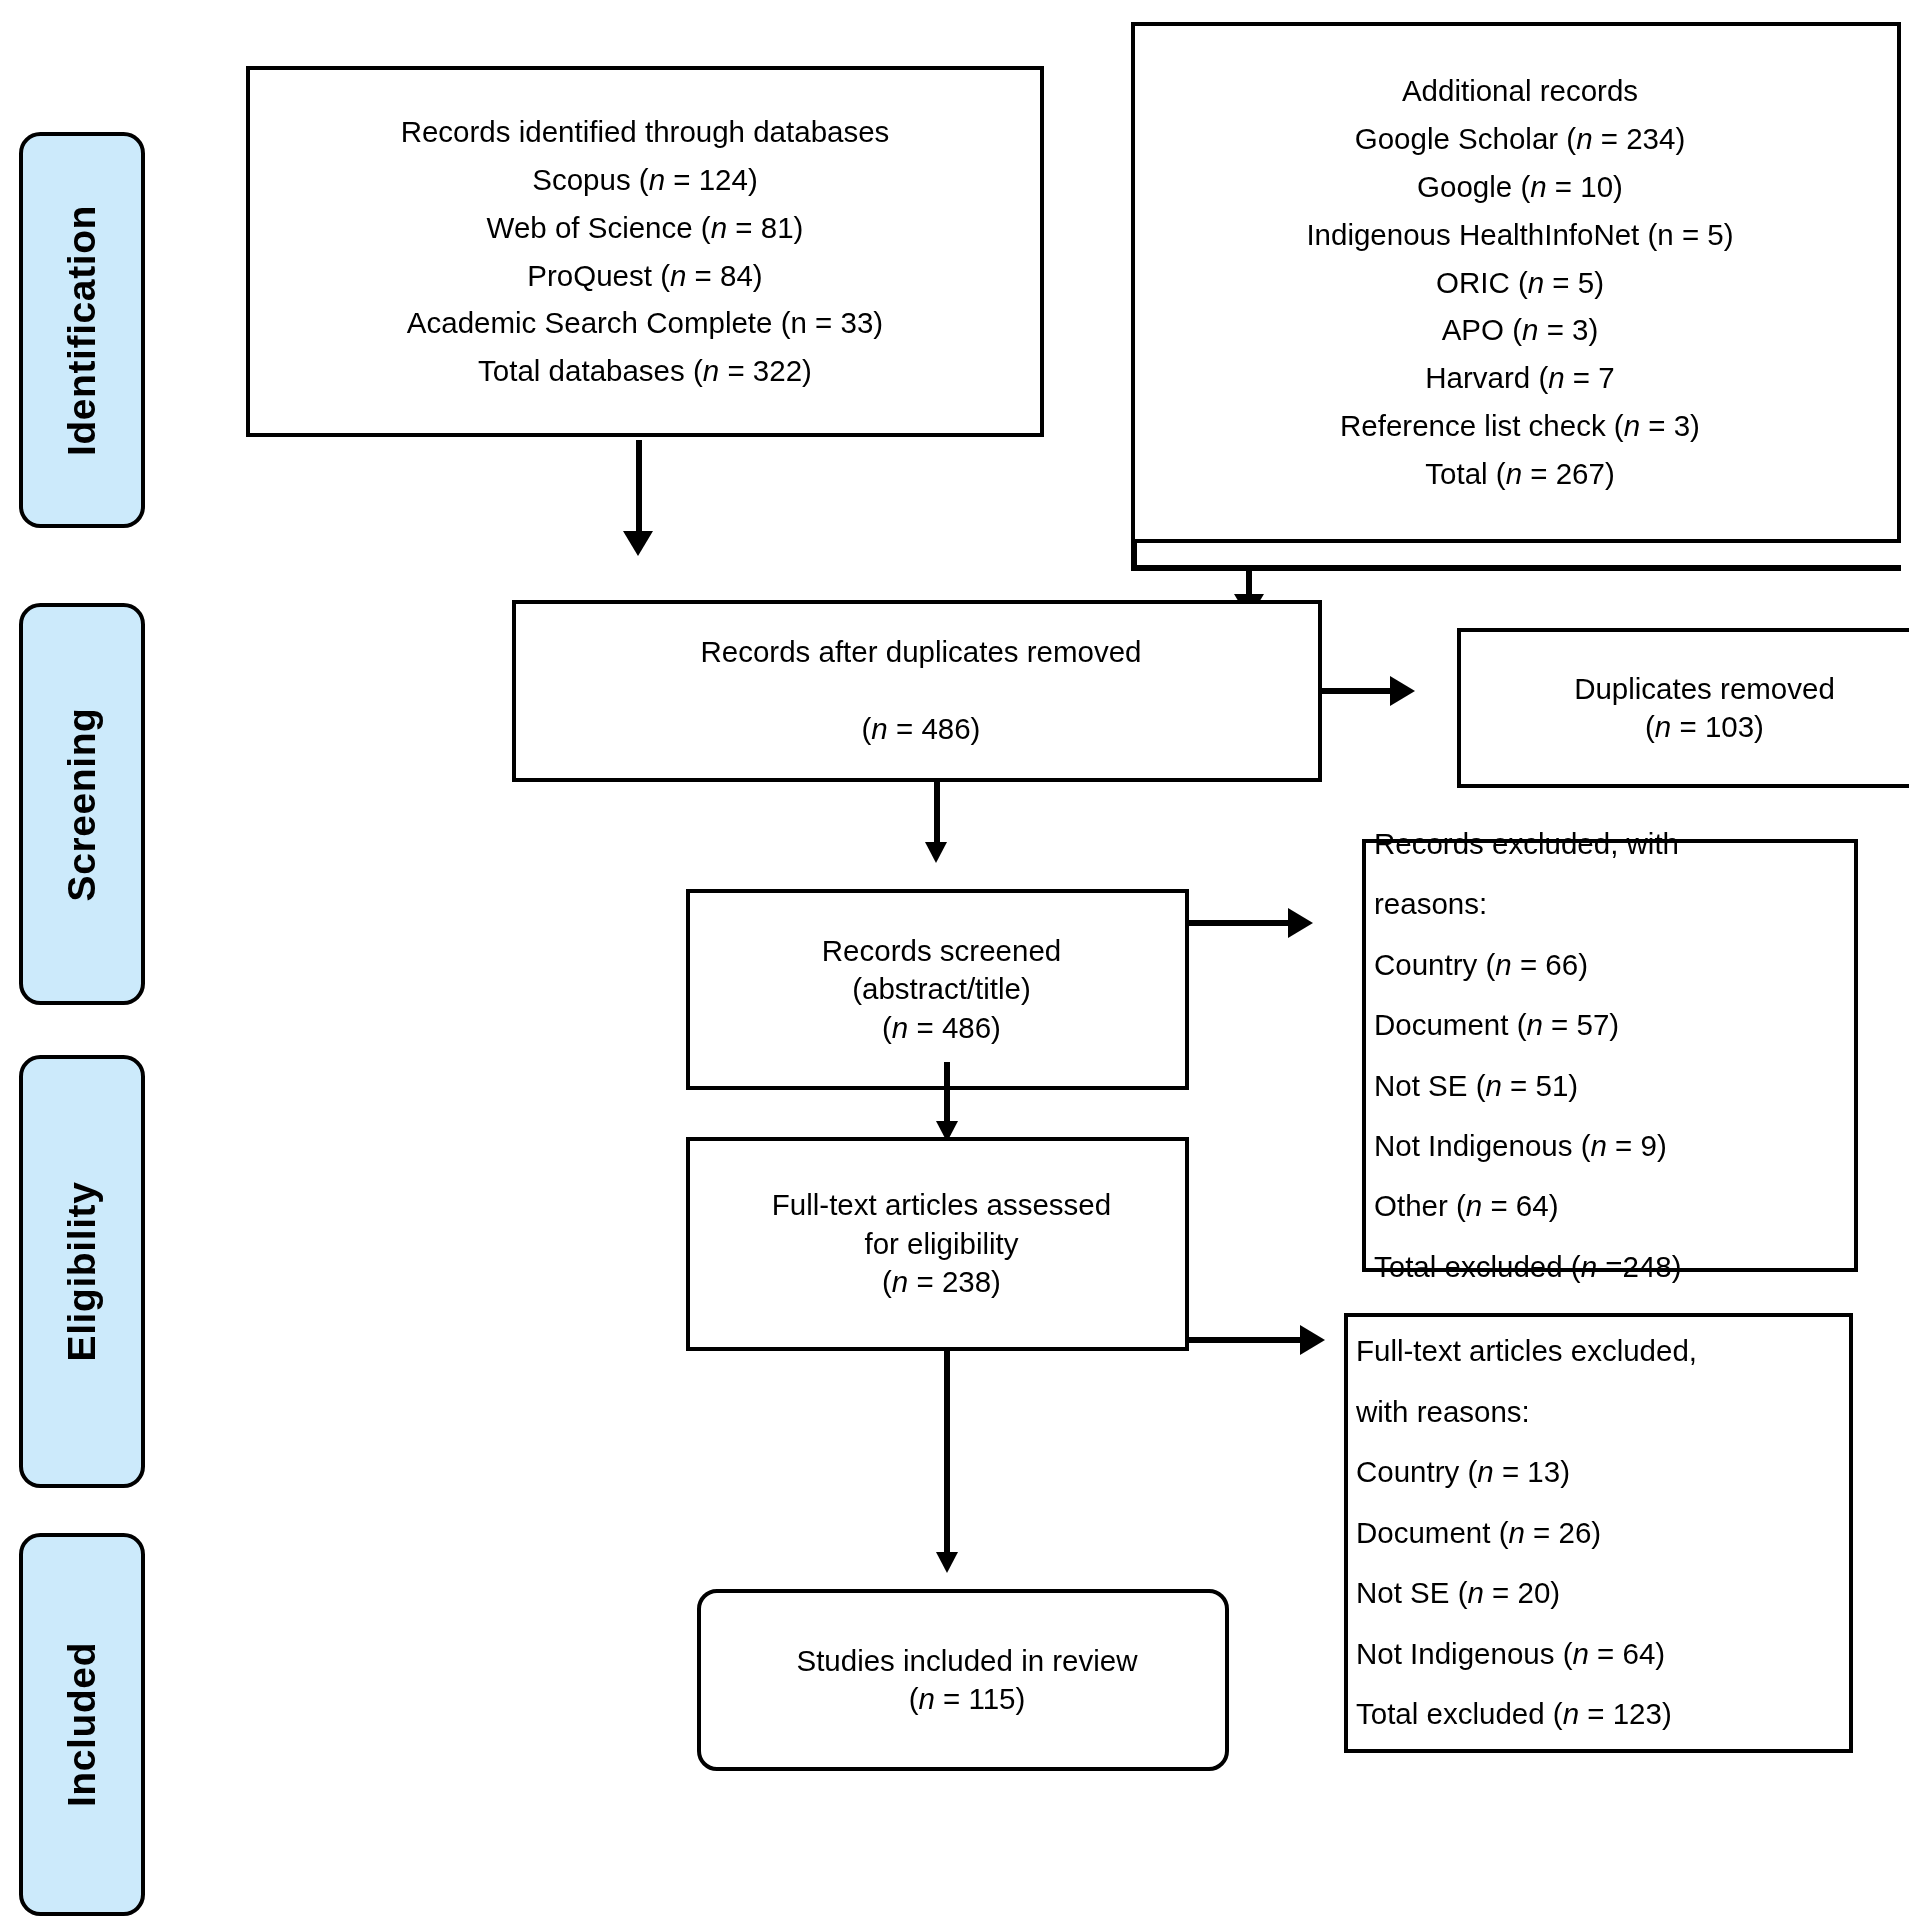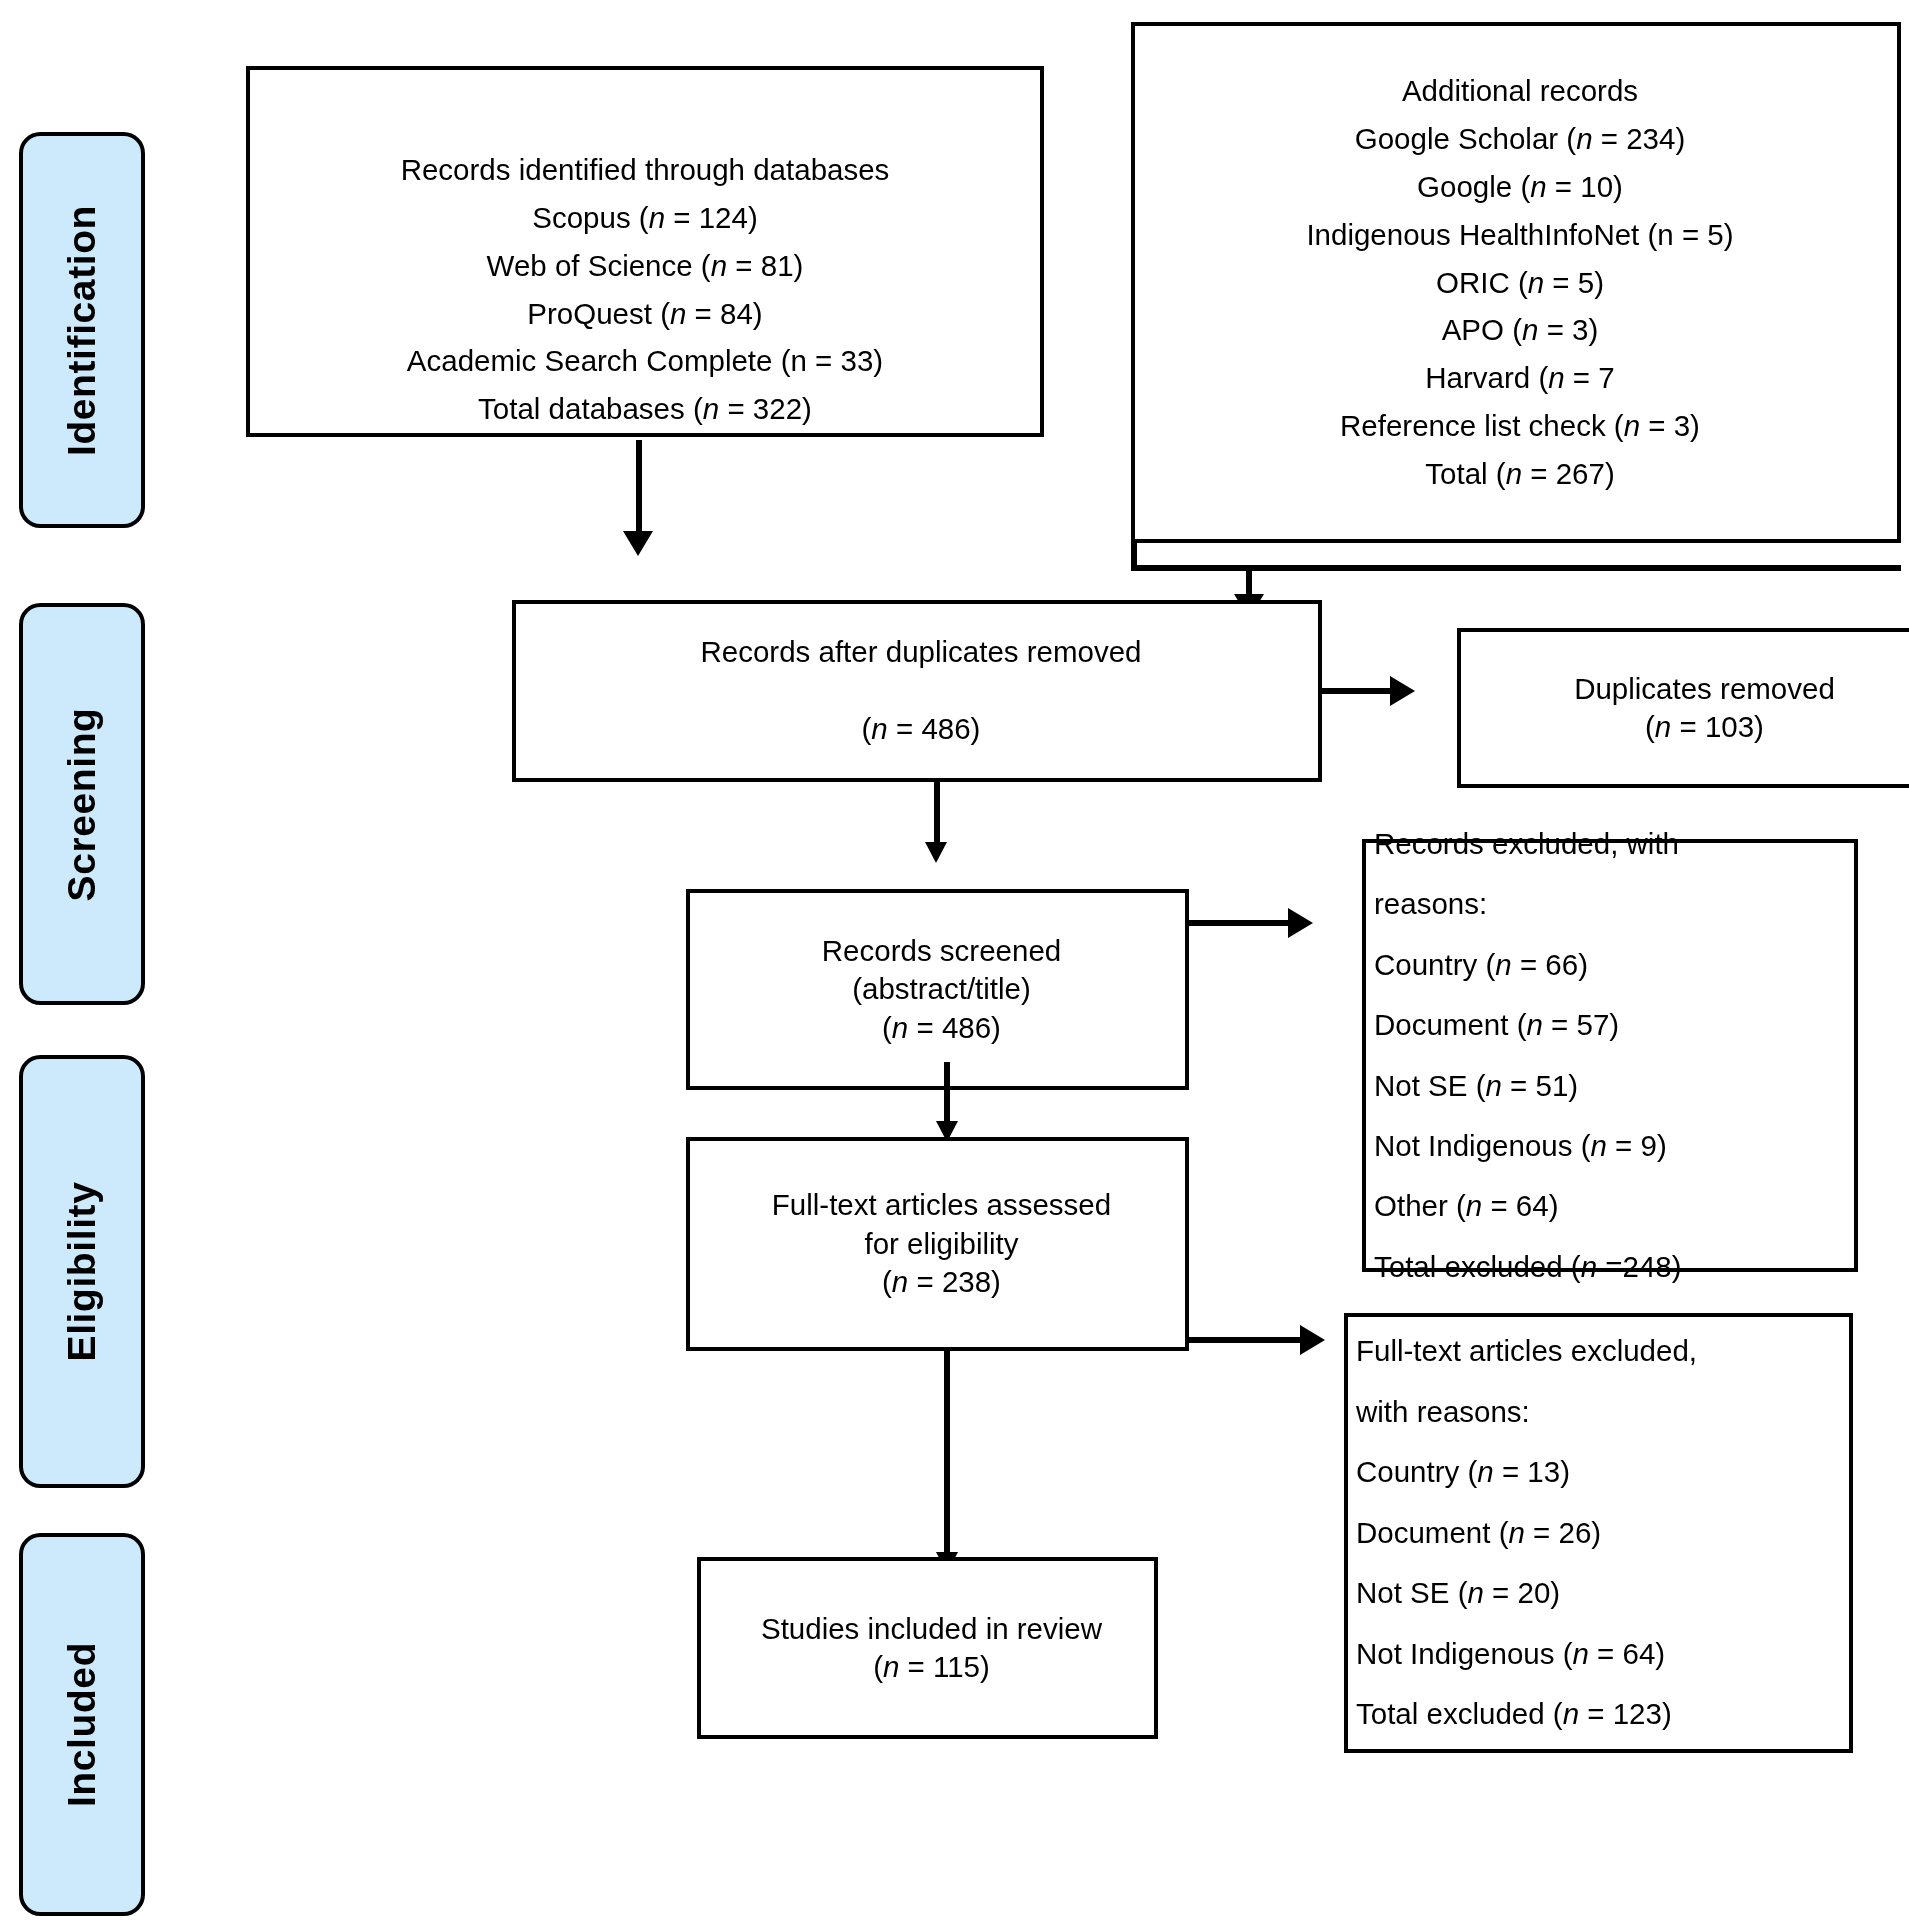--- a/index.html
+++ b/index.html
@@ -107,21 +107,21 @@
   </div>
 
   <div class="stage-label" style="left:19px; top:1055px; width:126px; height:433px;">
     <span>Eligibility</span>
   </div>
 
   <div class="stage-label" style="left:19px; top:1533px; width:126px; height:383px;">
     <span>Included</span>
   </div>
 
-  <div class="flow-box center" style="left:246px; top:66px; width:798px; height:371px;justify-content:flex-end;">
+  <div class="flow-box center" style="left:246px; top:66px; width:798px; height:371px;">
     <div class="lines">
       <div class="line">Records identified through databases</div>
       <div class="line">Scopus (<i>n</i> = 124)</div>
       <div class="line">Web of Science (<i>n</i> = 81)</div>
       <div class="line">ProQuest (<i>n</i> = 84)</div>
       <div class="line">Academic Search Complete (n = 33)</div>
       <div class="line">Total databases (<i>n</i> = 322)</div>
     </div>
   </div>
 
@@ -214,21 +214,21 @@
       <div class="line">Document (<i>n</i> = 26)</div>
       <div class="line">Not SE (<i>n</i> = 20)</div>
       <div class="line">Not Indigenous (<i>n</i> = 64)</div>
       <div class="line">Total excluded (<i>n</i> = 123)</div>
     </div>
   </div>
 
   <div class="vline" style="left:944px; top:1351px; width:5.7px; height:214px;"></div>
   <div class="arrow-down thin" style="left:936px; top:1552px;"></div>
 
-  <div class="flow-box center tight" style="left:697px; top:1557px; width:461px; height:182px;">
+  <div class="flow-box center tight" style="left:697px; top:1589px; width:532px; height:182px;border-radius:20px;">
     <div class="lines">
       <div class="line">Studies included in review</div>
       <div class="line">(<i>n</i> = 115)</div>
     </div>
   </div>
 
 </div>
 
 
 </body></html>

